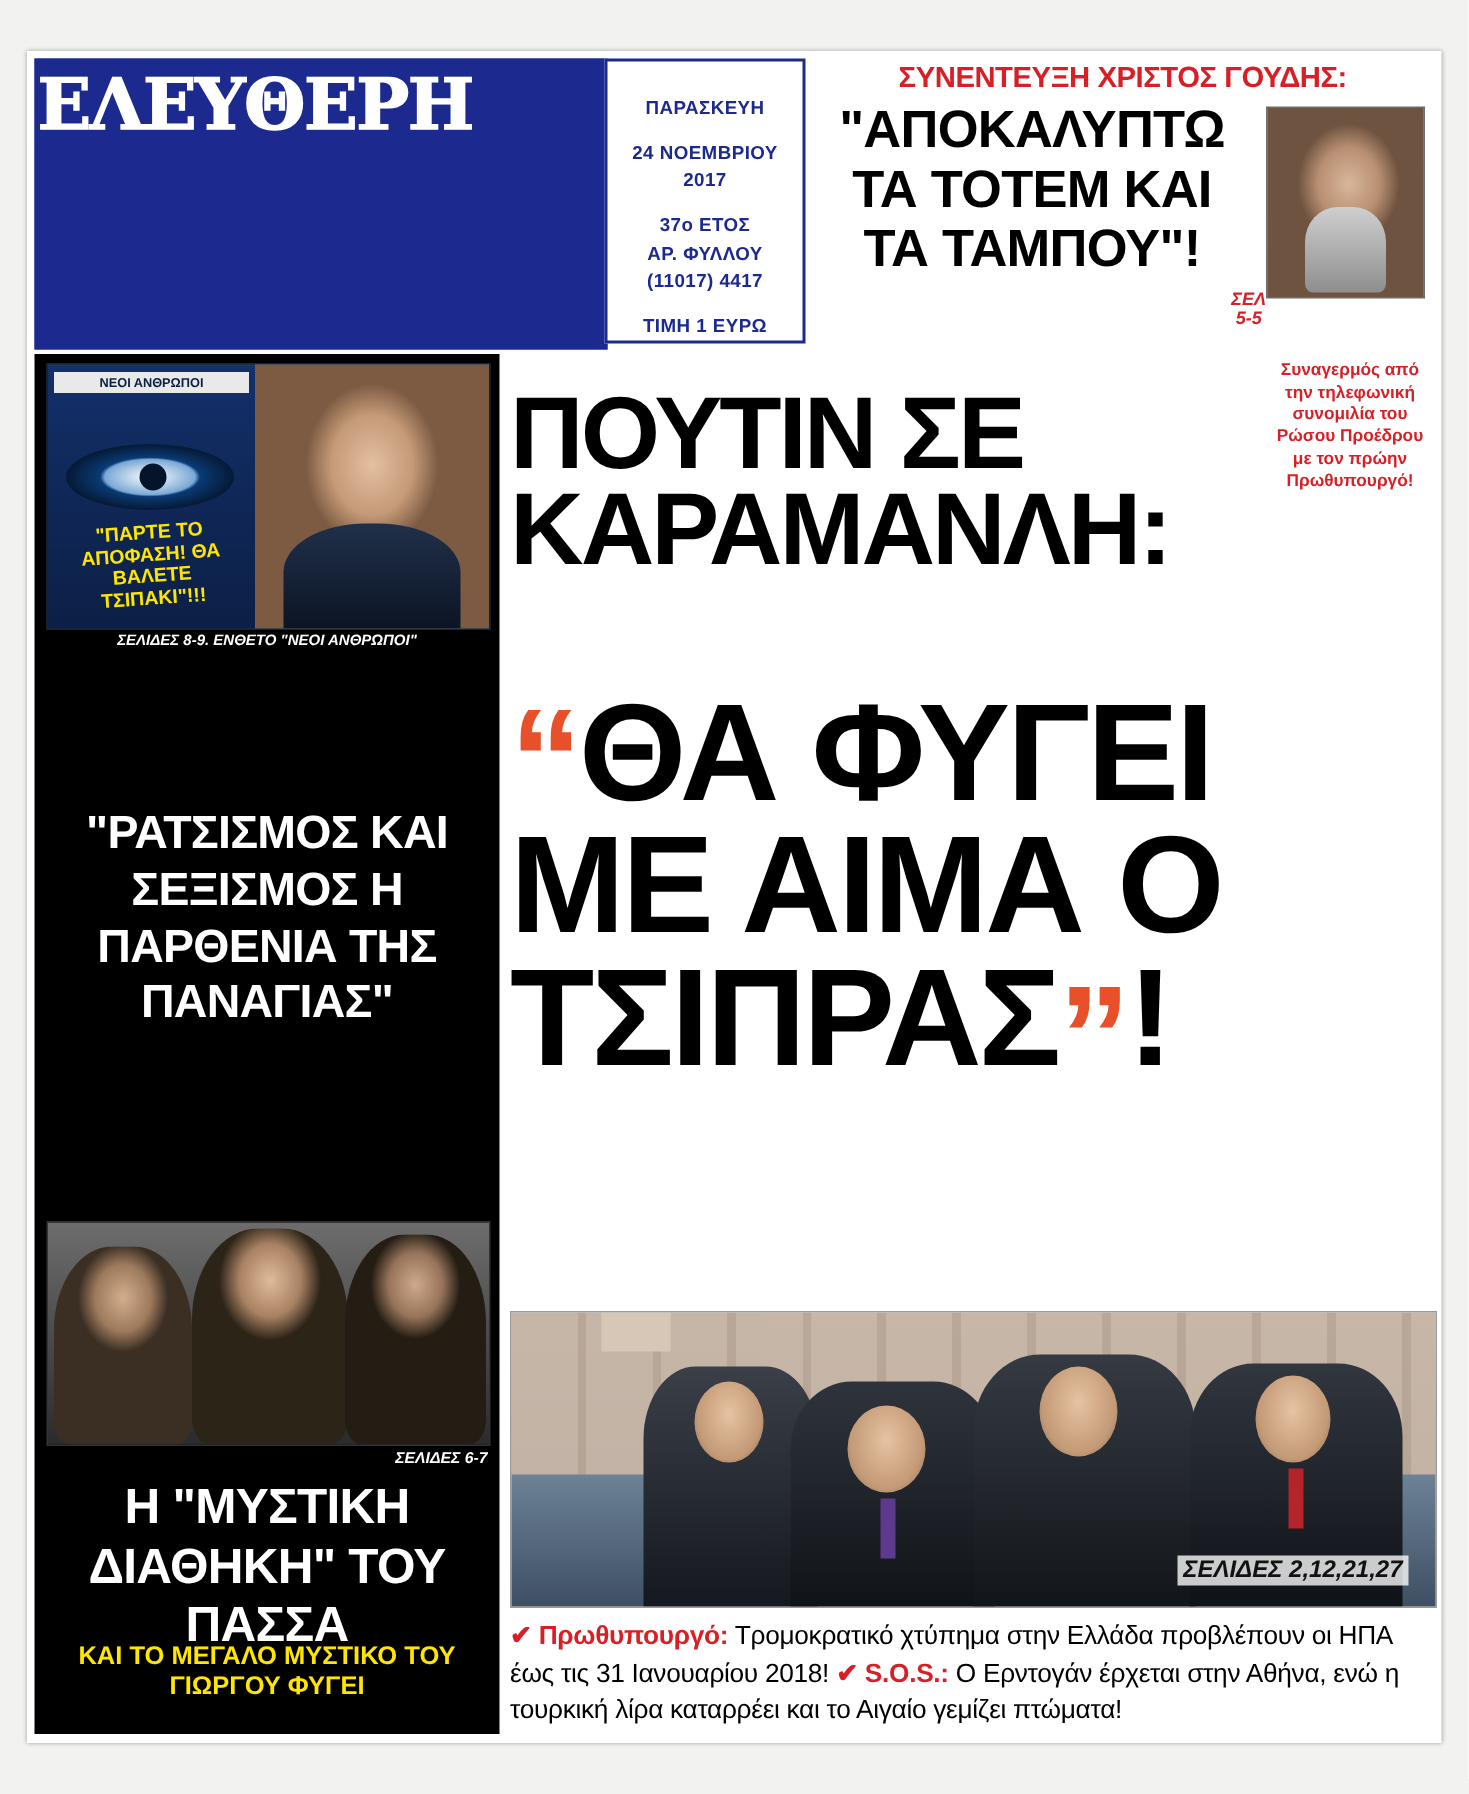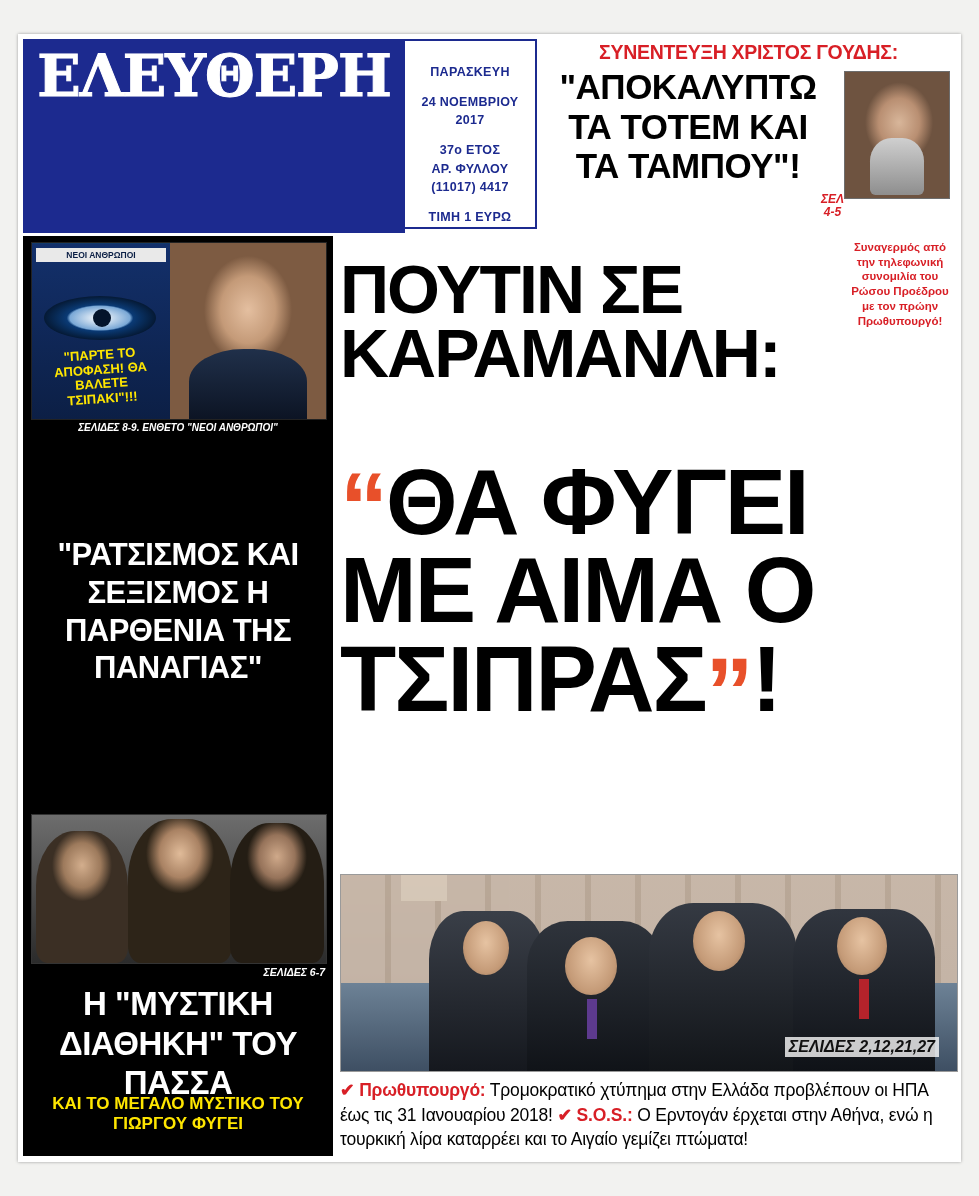--- a/index.html
+++ b/index.html
@@ -42,24 +42,23 @@
     left: 5px; top: 5px;
     width: 378px; height: 190px;
     background: #1c2a8f;
     border: 2px solid #1c2a8f;
     overflow: hidden;
   }
   .logo-line1 {
     position: absolute;
     left: 0; top: 6px;
     width: 378px;
-    text-align: center;
     font-family: "DejaVu Serif", serif;
     font-weight: bold;
-    font-size: 57px;
+    font-size: 47px;
     letter-spacing: -1px;
     color: #ffffff;
     -webkit-text-stroke: 1px #ffffff;
     line-height: 1;
   }
   .logo-line2 {
     position: absolute;
     left: 0; top: 62px;
     width: 378px;
     text-align: center;
@@ -446,21 +445,21 @@
         <div class="info-gap"></div>
         <div>ΤΙΜΗ 1 ΕΥΡΩ</div>
       </div>
 
       <div class="interview-box">
         <div class="interview-kicker">ΣΥΝΕΝΤΕΥΞΗ ΧΡΙΣΤΟΣ ΓΟΥΔΗΣ:</div>
         <div class="interview-quote">"ΑΠΟΚΑΛΥΠΤΩ ΤΑ ΤΟΤΕΜ ΚΑΙ ΤΑ ΤΑΜΠΟΥ"!</div>
         <div class="interview-photo"></div>
         <div class="interview-ref">
           <div>ΣΕΛ</div>
-          <div>4-5</div>
+          <div>5-5</div>
         </div>
       </div>
     </div>
 
     <div class="left-col">
       <div class="mag-photo">
         <div class="mag-left">
           <div class="mag-title">ΝΕΟΙ ΑΝΘΡΩΠΟΙ</div>
           <div class="mag-eye"></div>
           <div class="mag-yellow">"ΠΑΡΤΕ ΤΟ ΑΠΟΦΑΣΗ! ΘΑ ΒΑΛΕΤΕ ΤΣΙΠΑΚΙ"!!!</div>

